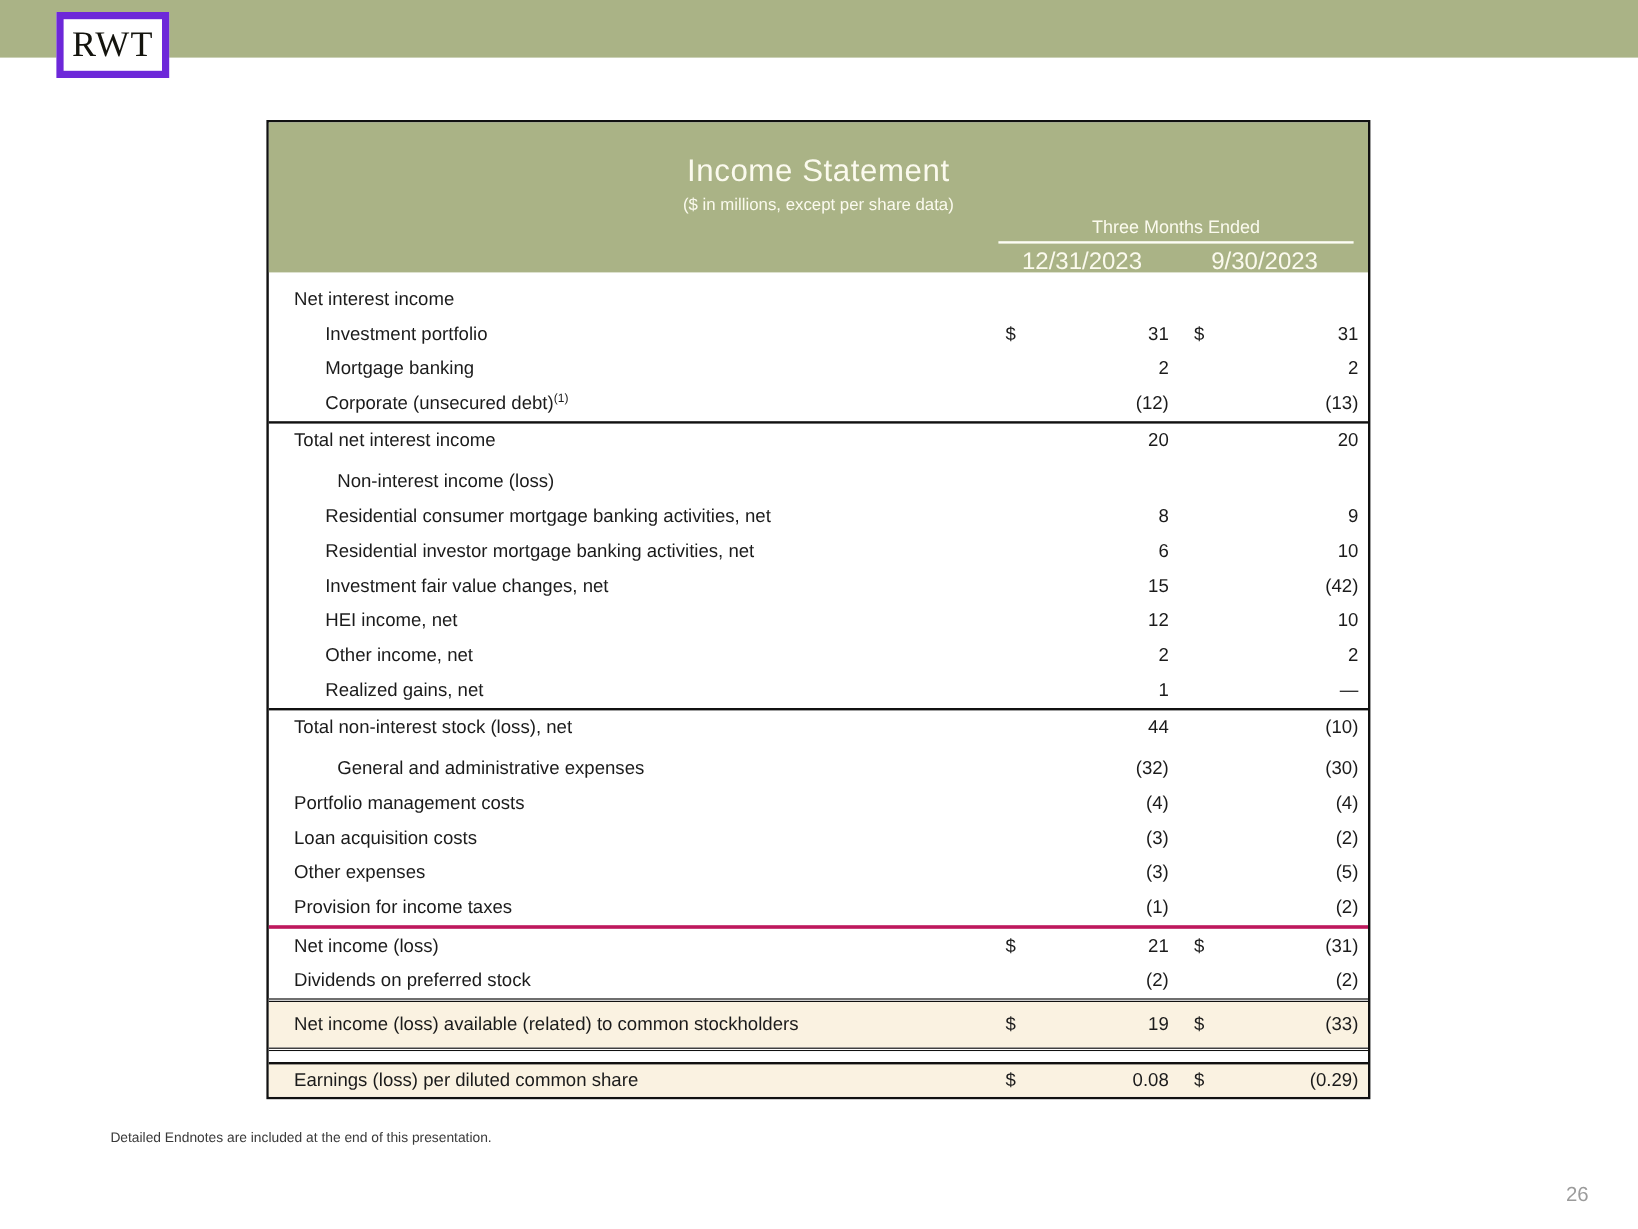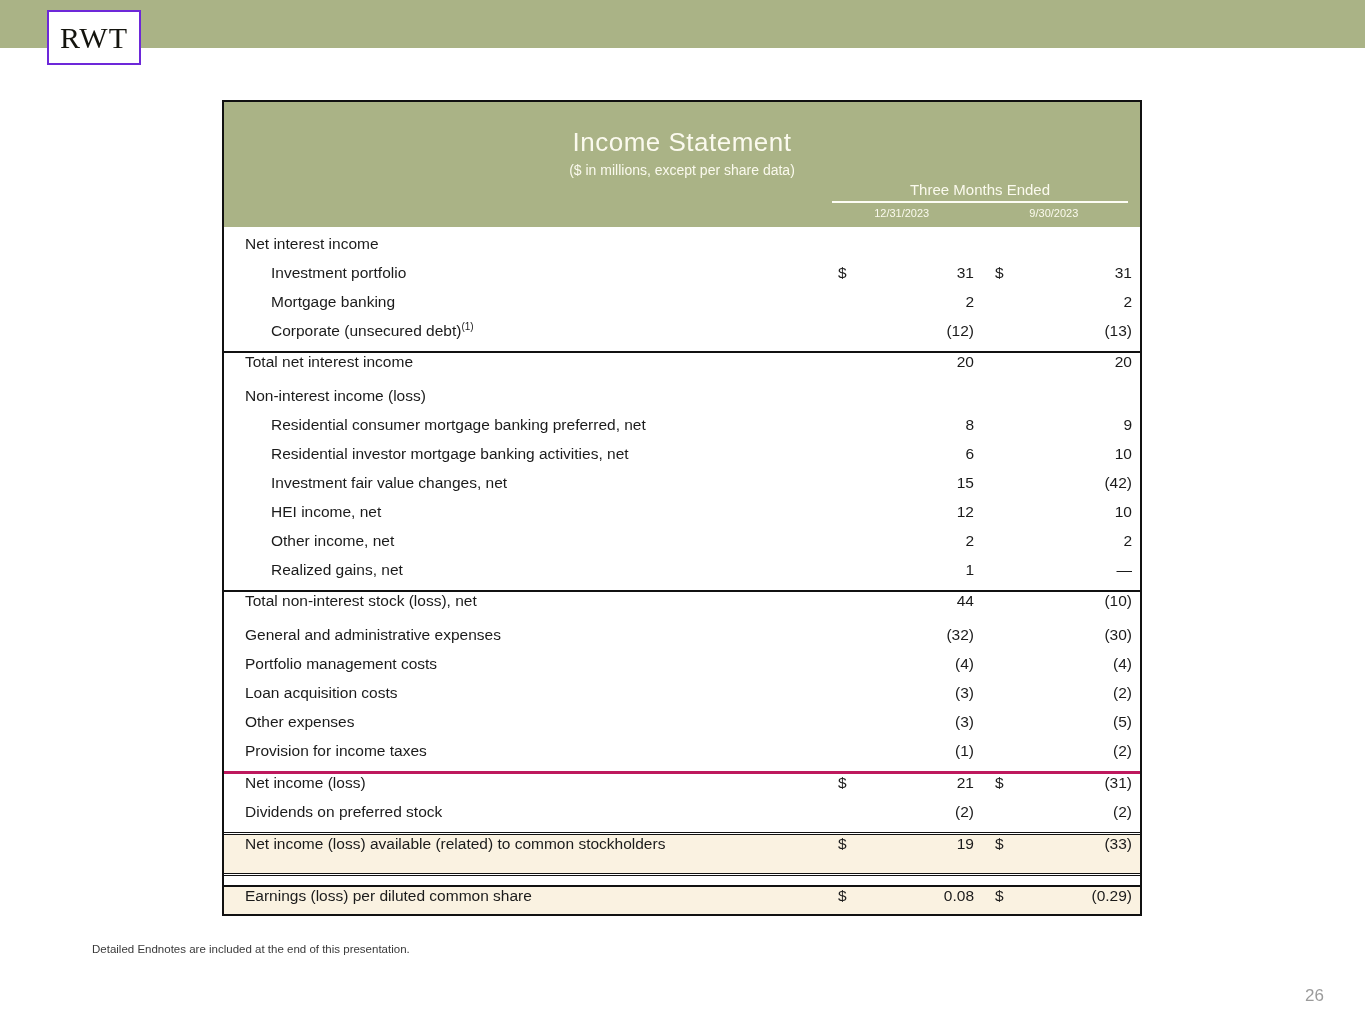--- a/index.html
+++ b/index.html
@@ -1,50 +1,50 @@
 <!DOCTYPE html>
 <html><head>
 <meta charset="utf-8">
 <style>
   * { margin:0; padding:0; box-sizing:border-box; }
   html,body { width:1365px; height:1024px; background:#ffffff; overflow:hidden;
               font-family:"Liberation Sans", sans-serif; }
   .banner { position:absolute; left:0; top:0; width:1365px; height:48px; background:#aab386; }
   .logo-box { position:absolute; left:47px; top:10px; width:94px; height:55px;
-              background:#ffffff; border:2px solid #6d28d9; display:flex;
+              background:#ffffff; border:6px solid #6d28d9; display:flex;
               align-items:center; justify-content:center; }
   .logo-box span { font-family:"Liberation Serif", serif; font-size:30px; color:#14140e;
                    letter-spacing:1px; }
 
   .slide-table { position:absolute; left:222px; top:100px; width:920px;
                  border:2px solid #111; background:#ffffff; }
   .thead { background:#aab386; height:125px; color:#fbfaee; }
   .title { text-align:center; padding-top:25px; font-size:26px; letter-spacing:0.5px; }
   .subtitle { text-align:center; font-size:14px; margin-top:4px; }
   .period-zone { margin-left:608px; margin-right:12px; margin-top:3px; }
   .period-label { text-align:center; font-size:15px; padding-bottom:3px;
                   border-bottom:2px solid #fdfdf5; }
-  .dates { display:flex; padding:4px 8px 0 4px; font-size:11px; }
+  .dates { display:flex; padding:4px 8px 0 4px; font-size:20px; }
   .dates .dc1 { width:136px; text-align:center; }
   .dates .dsp { width:21px; }
   .dates .dc2 { width:137px; text-align:center; }
 
   .tbody { padding-top:8px; font-size:15.5px; color:#1b1b1b; }
-  .row { display:flex; height:29px; }
+  .row { display:flex; align-items:center; height:29px; }
   .row .lab { flex:1; padding-left:21px; white-space:nowrap; }
   .row.ind1 .lab { padding-left:47px; }
   .row .lab sup { font-size:10px; vertical-align:super; line-height:0; }
   .row .c1 { width:136px; display:flex; justify-content:space-between; }
   .row .csp { width:21px; }
   .row .c2 { width:137px; display:flex; justify-content:space-between; margin-right:8px; }
   .row .dol { text-align:left; }
   .row .val { flex:1; text-align:right; }
   .row.rule-s { border-top:2px solid #111; height:31px; }
   .row.rule-t { border-top:3px solid #be185d; height:32px; }
-  .row.gap { margin-top:5px; }
+  .row.gap { margin-top:5px;padding-left:36px; }
   .row.hl { background:#faf2e1; height:38px; }
   .row.hl.rule-s { height:29px; }
   .divider { height:3px; border-top:1px solid #111; border-bottom:1px solid #111; background:#fff; }
   .spacer { height:9px; background:#fff; }
 
   .footnote { position:absolute; left:92px; top:943px; font-size:11.5px; color:#3a3a3a; }
   .pagenum { position:absolute; left:1305px; top:986px; font-size:17px; color:#9b9b9b; }
 </style>
 </head>
 <body>
@@ -135,21 +135,21 @@
           <span class="dol"></span>
           <span class="val"></span>
         </div>
         <div class="csp"></div>
         <div class="c2">
           <span class="dol"></span>
           <span class="val"></span>
         </div>
       </div>
       <div class="row ind1">
-        <div class="lab">Residential consumer mortgage banking preferred, net</div>
+        <div class="lab">Residential consumer mortgage banking activities, net</div>
         <div class="c1">
           <span class="dol"></span>
           <span class="val">8</span>
         </div>
         <div class="csp"></div>
         <div class="c2">
           <span class="dol"></span>
           <span class="val">9</span>
         </div>
       </div>

